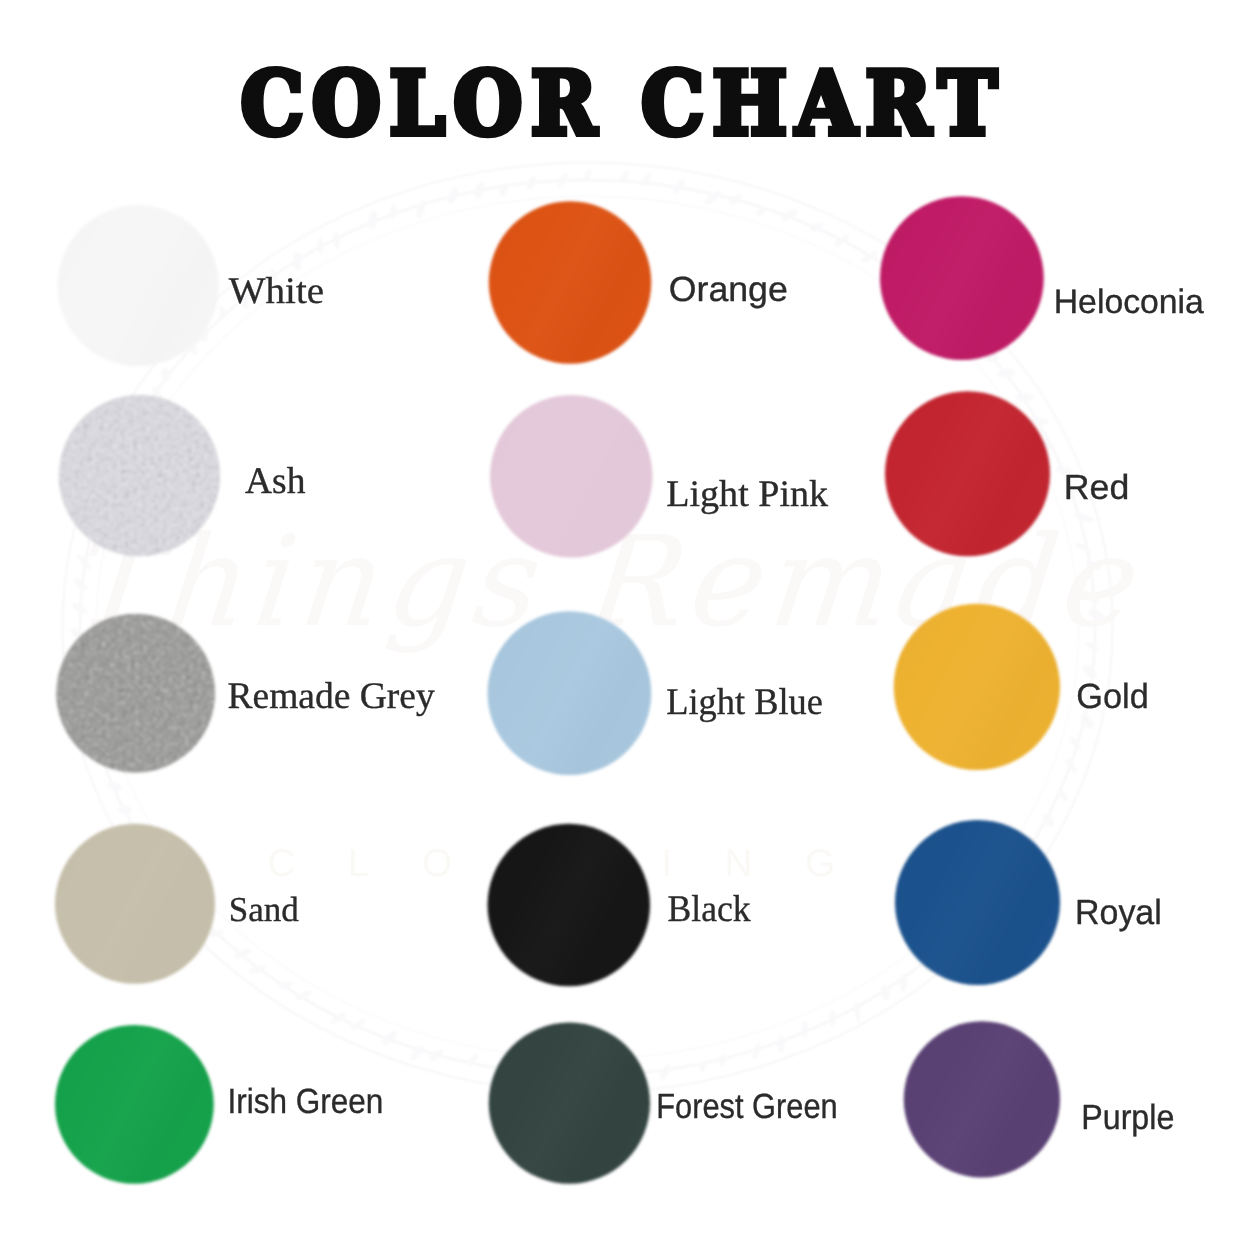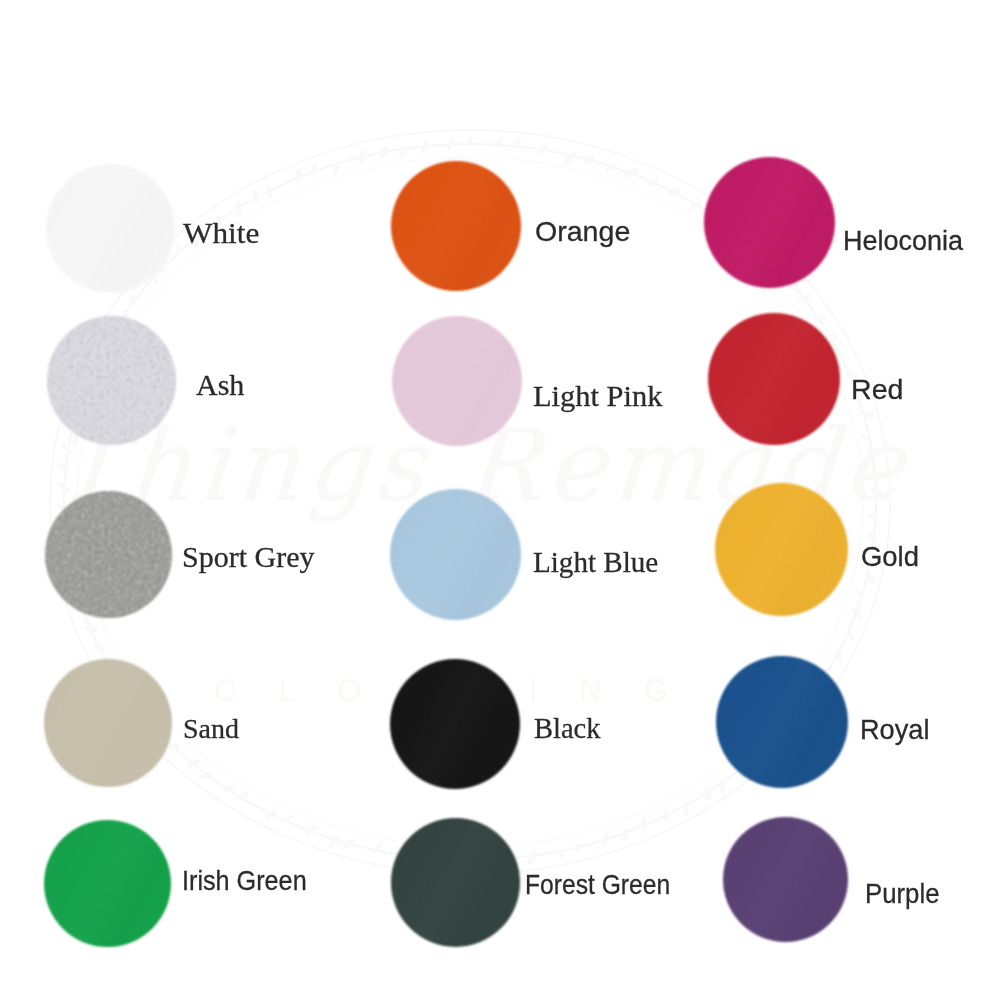--- a/index.html
+++ b/index.html
@@ -174,20 +174,21 @@
         <ellipse cx="362.6" cy="156.4" rx="3.32" ry="7.28" fill="#f9f9fb" transform="rotate(381.9 362.6 156.4)"></ellipse>
         <ellipse cx="383.6" cy="152.2" rx="3.47" ry="7.00" fill="#f9f9fb" transform="rotate(383.7 383.6 152.2)"></ellipse>
         <ellipse cx="402.8" cy="151.5" rx="3.54" ry="5.47" fill="#f9f9fb" transform="rotate(381.7 402.8 151.5)"></ellipse>
         <ellipse cx="425.0" cy="146.5" rx="2.98" ry="5.87" fill="#f9f9fb" transform="rotate(383.7 425.0 146.5)"></ellipse>
         <ellipse cx="450.1" cy="144.3" rx="2.76" ry="6.79" fill="#f9f9fb" transform="rotate(392.1 450.1 144.3)"></ellipse>
       </g>
     <text id="wm-script" x="485" y="500" text-anchor="middle" font-family="DejaVu Serif, serif" font-style="italic" font-size="100" letter-spacing="5" fill="#fbf8f8" transform="skewX(-7) translate(62,0)">Things Remade</text>
     <text id="wm-sub" x="462" y="701" text-anchor="middle" font-family="Liberation Sans, sans-serif" font-size="31" letter-spacing="42" fill="#fbf9f6">CLOTHING</text>
   </svg>
 
+  <div id="title">COLOR CHART</div>
 
   <div id="swatches">
       <div class="swatch" style="left: 46px; top: 164px; width: 129px; height: 129px; background: rgb(246, 246, 246);">
         <div class="sheen" style="opacity: 0.45;"></div>
       </div>
       <div class="label serif" style="left: 182.5px; top: 218px; font-size: 30px; line-height: 30px; transform: scaleX(1.04);">White</div>
       <div class="swatch" style="left: 391px; top: 161px; width: 130px; height: 130px; background: rgb(221, 83, 20);">
         <div class="sheen"></div>
       </div>
       <div class="label sans" style="left: 535px; top: 218px; font-size: 28px; line-height: 28px; transform: scaleX(1.02);">Orange</div>
@@ -203,21 +204,21 @@
         <div class="sheen" style="opacity: 0.45;"></div>
       </div>
       <div class="label serif" style="left: 533px; top: 381px; font-size: 30px; line-height: 30px; transform: scaleX(1.015);">Light Pink</div>
       <div class="swatch" style="left: 708px; top: 313px; width: 132px; height: 132px; background: rgb(195, 37, 48);">
         <div class="sheen"></div>
       </div>
       <div class="label sans" style="left: 851px; top: 376px; font-size: 28px; line-height: 28px; transform: scaleX(1.02);">Red</div>
       <div class="swatch" style="left: 45px; top: 491px; width: 127px; height: 127px; background: rgb(157, 157, 155);">
         <div class="heather" style="background: rgb(157, 157, 155);"></div>
       </div>
-      <div class="label serif" style="left: 182px; top: 542px; font-size: 30px; line-height: 30px;">Sport Grey</div>
+      <div class="label serif" style="left: 182px; top: 542px; font-size: 30px; line-height: 30px;">Remade Grey</div>
       <div class="swatch" style="left: 390px; top: 489px; width: 131px; height: 131px; background: rgb(169, 200, 223);">
         <div class="sheen"></div>
       </div>
       <div class="label serif" style="left: 533px; top: 547px; font-size: 30px; line-height: 30px; transform: scaleX(0.97);">Light Blue</div>
       <div class="swatch" style="left: 715px; top: 483px; width: 133px; height: 133px; background: rgb(238, 178, 48);">
         <div class="sheen"></div>
       </div>
       <div class="label sans" style="left: 861px; top: 543px; font-size: 28px; line-height: 28px; transform: scaleX(0.98);">Gold</div>
       <div class="swatch" style="left: 44px; top: 659px; width: 128px; height: 128px; background: rgb(198, 191, 171);">
         <div class="sheen" style="opacity: 0.45;"></div>

